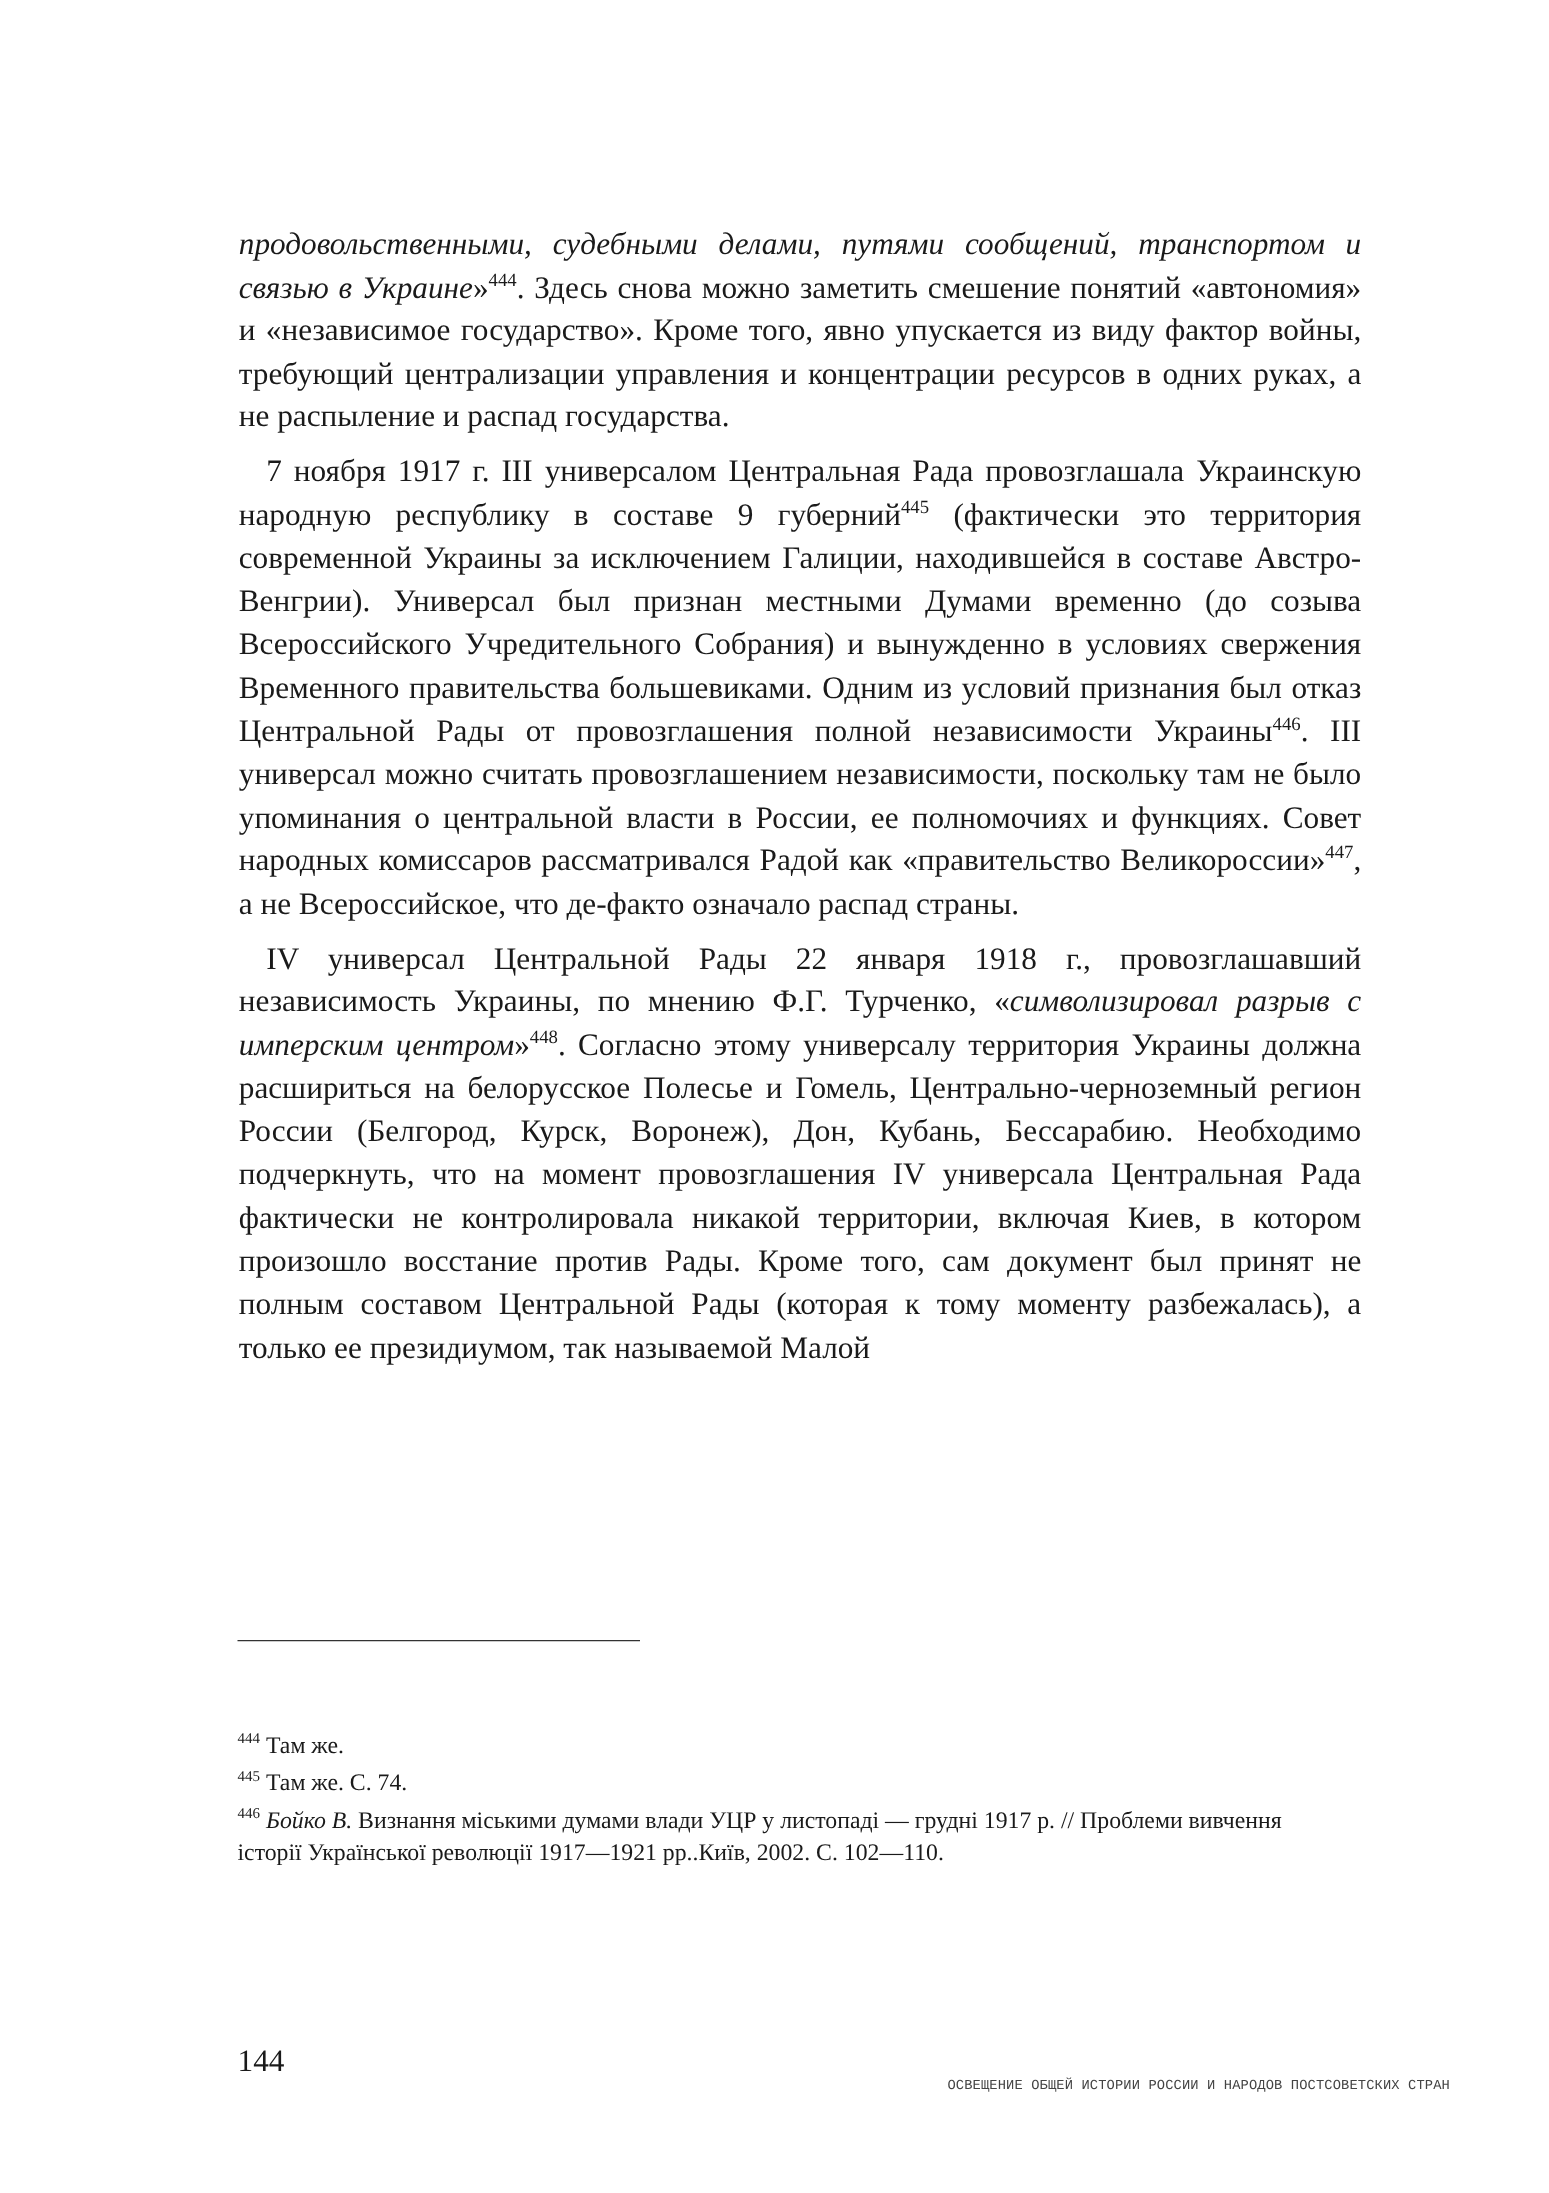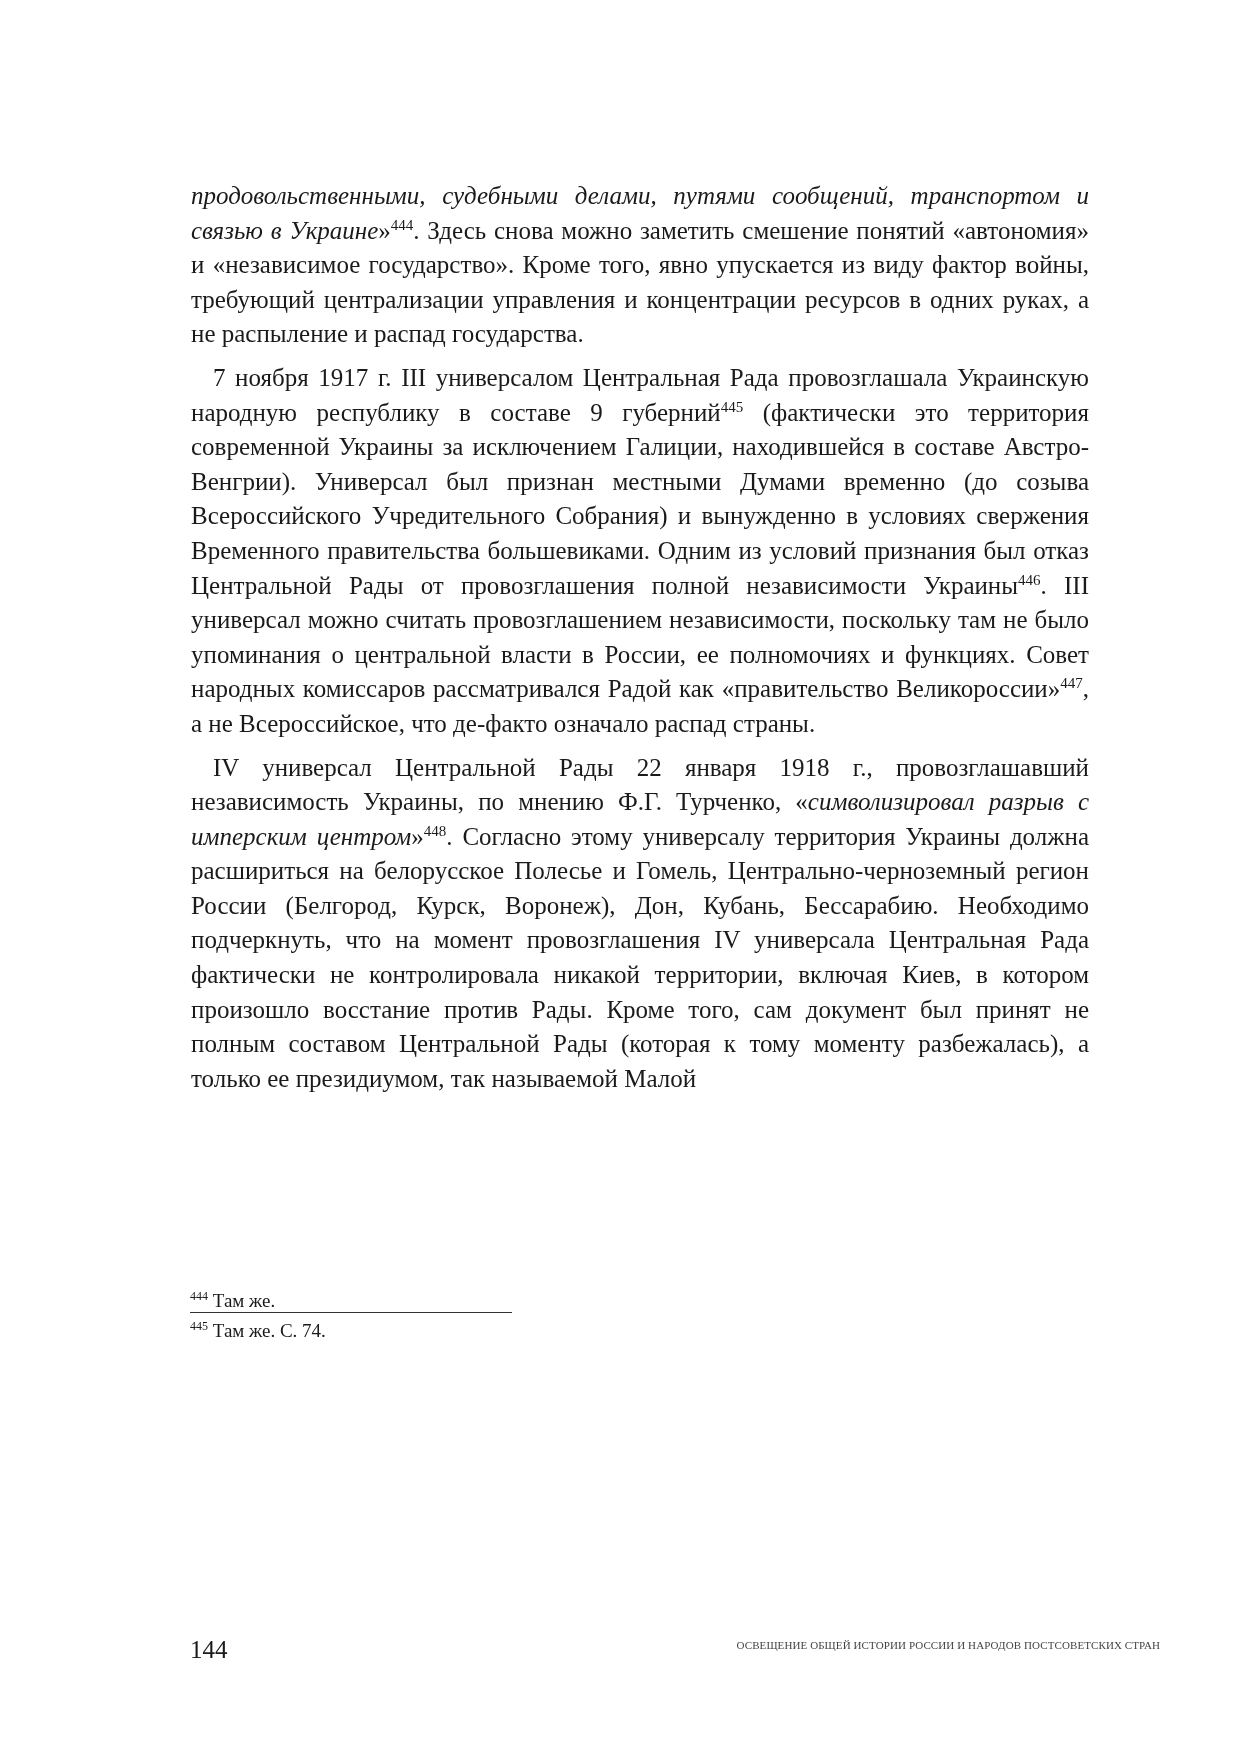--- a/index.html
+++ b/index.html
@@ -6,41 +6,42 @@
   body { width:1239px; height:1754px; position:relative; overflow:hidden;
          font-family:"Liberation Serif", "DejaVu Serif", serif; color:#1a1a1a; }
   .body-text { position:absolute; left:190px; top:178px; width:900px;
                font-size:25px; line-height:34.6px; text-align:justify; }
   .body-text p { margin:1px; }
   .body-text p + p { margin-top:9px; }
   .indent { text-indent:22px; }
   sup { font-size:15px; line-height:0; vertical-align:super; }
   .rule { position:absolute; left:190px; top:1312px; width:322px; height:0;
           border-top:1px solid #333; }
-  .footnotes { position:absolute; left:190px; top:1288px; width:880px;
+  .footnotes { position:absolute; left:190px; top:1384px; width:880px;
                font-size:19px; line-height:26px; }
   .footnotes .fn { margin:0 0 4px 0; }
   .footnotes sup { font-size:12px; vertical-align:super; }
   .footer { position:absolute; left:190px; top:1636px; width:970px; height:34px; }
   .page-num { position:absolute; left:0; top:0; font-size:25px; }
-  .running-title { position:absolute; right:0; top:3px; font-family:Liberation Serif, serif;
+  .running-title { position:absolute; right:0; top:27px; font-family:Liberation Mono, monospace;
                    font-size:11px; letter-spacing:0.1px; color:#444; }
 </style>
 </head>
 <body>
 
 <div class="body-text" id="main-text">
     <p><em>продовольственными, судебными делами, путями сообщений, транспортом и связью в Украине</em><span>»</span><sup>444</sup><span>. Здесь снова можно заметить смешение понятий «автономия» и «независимое государство». Кроме того, явно упускается из виду фактор войны, требующий централизации управления и концентрации ресурсов в одних руках, а не распыление и распад государства.</span></p>
     <p class="indent"><span>7 ноября 1917 г. III универсалом Центральная Рада провозглашала Украинскую народную республику в составе 9 губерний</span><sup>445</sup><span> (фактически это территория современной Украины за исключением Галиции, находившейся в составе Австро-Венгрии). Универсал был признан местными Думами временно (до созыва Всероссийского Учредительного Собрания) и вынужденно в условиях свержения Временного правительства большевиками. Одним из условий признания был отказ Центральной Рады от провозглашения полной независимости Украины</span><sup>446</sup><span>. III универсал можно считать провозглашением независимости, поскольку там не было упоминания о центральной власти в России, ее полномочиях и функциях. Совет народных комиссаров рассматривался Радой как «правительство Великороссии»</span><sup>447</sup><span>, а не Всероссийское, что де-факто означало распад страны.</span></p>
     <p class="indent"><span>IV универсал Центральной Рады 22 января 1918 г., провозглашавший независимость Украины, по мнению Ф.Г. Турченко, «</span><em>символизировал разрыв с имперским центром</em><span>»</span><sup>448</sup><span>. Согласно этому универсалу территория Украины должна расшириться на белорусское Полесье и Гомель, Центрально-черноземный регион России (Белгород, Курск, Воронеж), Дон, Кубань, Бессарабию. Необходимо подчеркнуть, что на момент провозглашения IV универсала Центральная Рада фактически не контролировала никакой территории, включая Киев, в котором произошло восстание против Рады. Кроме того, сам документ был принят не полным составом Центральной Рады (которая к тому моменту разбежалась), а только ее президиумом, так называемой Малой</span></p>
   </div>
 
 <div class="rule"></div>
 
 <div class="footnotes" id="footnotes">
     <div class="fn"><sup>444</sup><span> Там же.</span></div>
     <div class="fn"><sup>445</sup><span> Там же. С. 74.</span></div>
+    <div class="fn"><sup>446</sup><span> </span><em>Бойко В.</em><span> Визнання міськими думами влади УЦР у листопаді — грудні 1917 р. // Проблеми вивчення історії Української революції 1917—1921 рр..Київ, 2002. С. 102—110.</span></div>
   </div>
 
 <div class="footer">
   <span class="page-num">144</span>
   <span class="running-title">ОСВЕЩЕНИЕ ОБЩЕЙ ИСТОРИИ РОССИИ И НАРОДОВ ПОСТСОВЕТСКИХ СТРАН</span>
 </div>
 
 </body></html>

